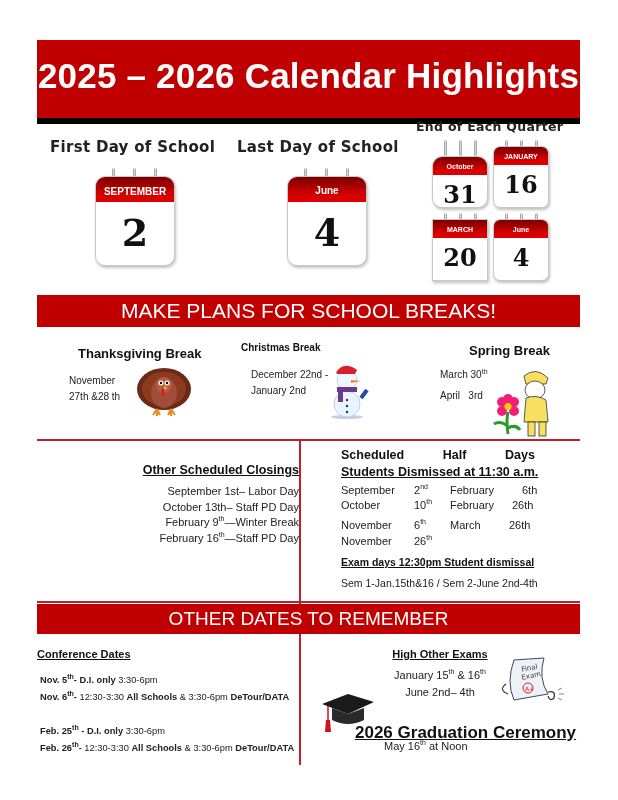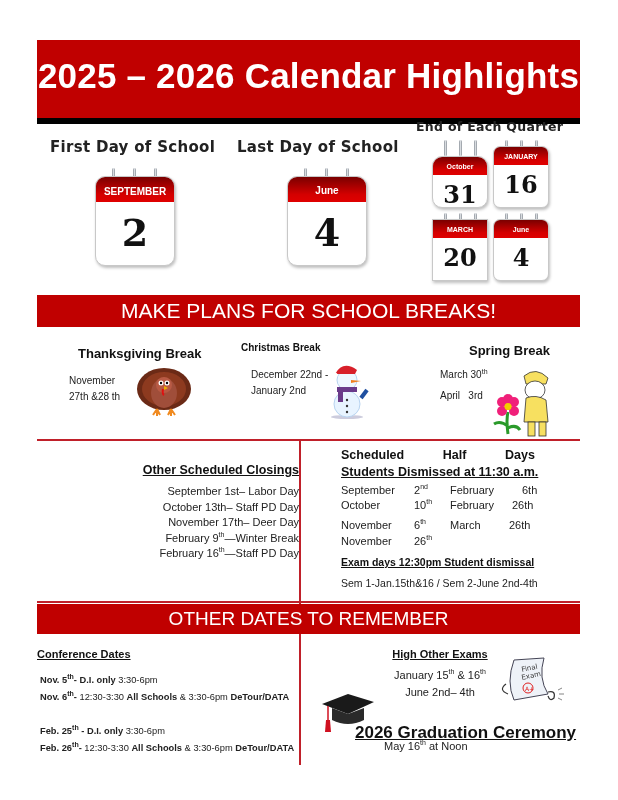--- a/index.html
+++ b/index.html
@@ -154,21 +154,20 @@
 </svg>
 
 <div class="abs redline-h" style="left:37px;top:439px;width:543px;"></div>
 <div class="abs redline-v" style="left:299px;top:440px;height:325px;"></div>
 
 <div class="abs" style="left:37px;top:463px;width:262px;text-align:right;">
   <div class="bold u" style="font-size:12.5px;margin-bottom:7px;">Other Scheduled Closings</div>
   <div class="txt" style="font-size:11px;line-height:15.5px;">
     <div>September 1st– Labor Day</div>
     <div>October 13th– Staff PD Day</div>
-    <div>November 17th– Deer Day</div>
     <div><span>February 9</span><sup>th</sup><span>—Winter Break</span></div>
     <div><span>February 16</span><sup>th</sup><span>—Staff PD Day</span></div>
   </div>
 </div>
 
 <div class="abs bold" style="left:341px;top:448px;width:194px;font-size:12.5px;display:flex;justify-content:space-between;">
   <span>Scheduled</span>
   <span>Half</span>
   <span>Days</span>
 </div>

